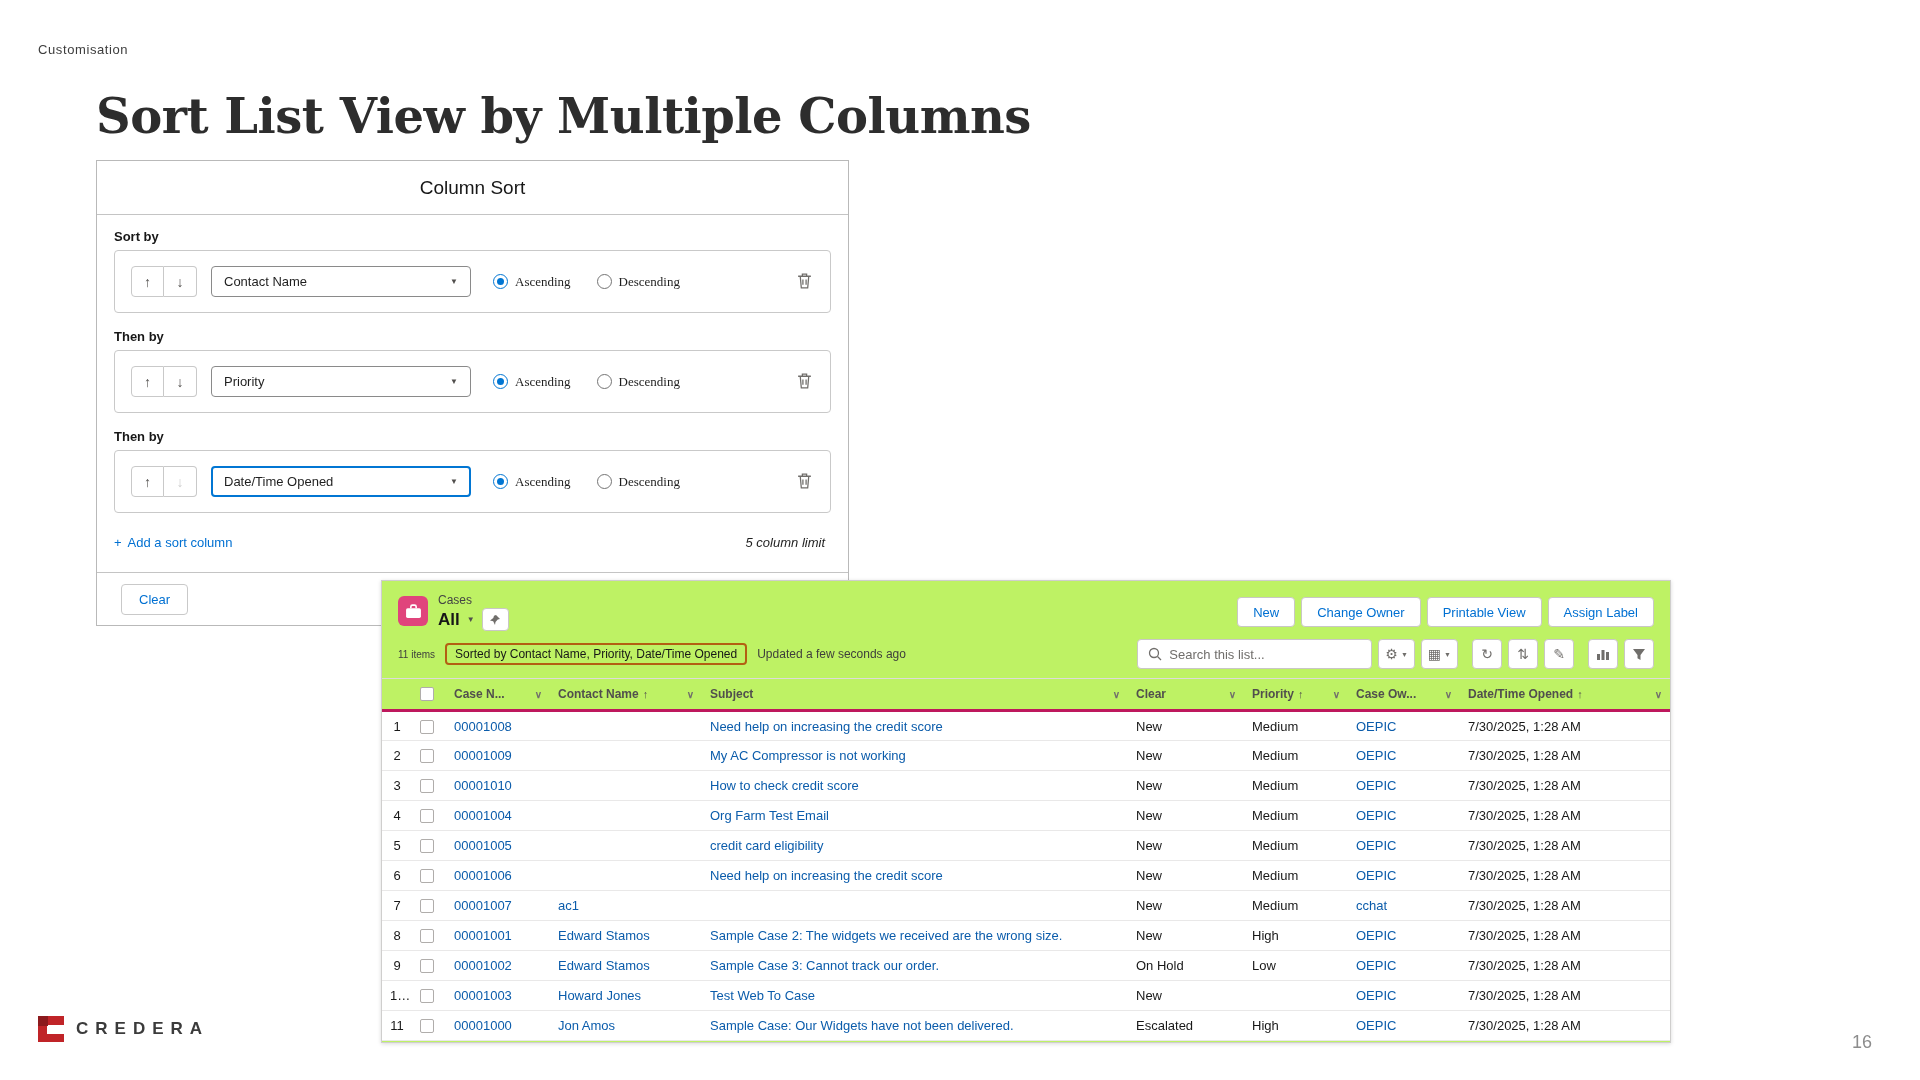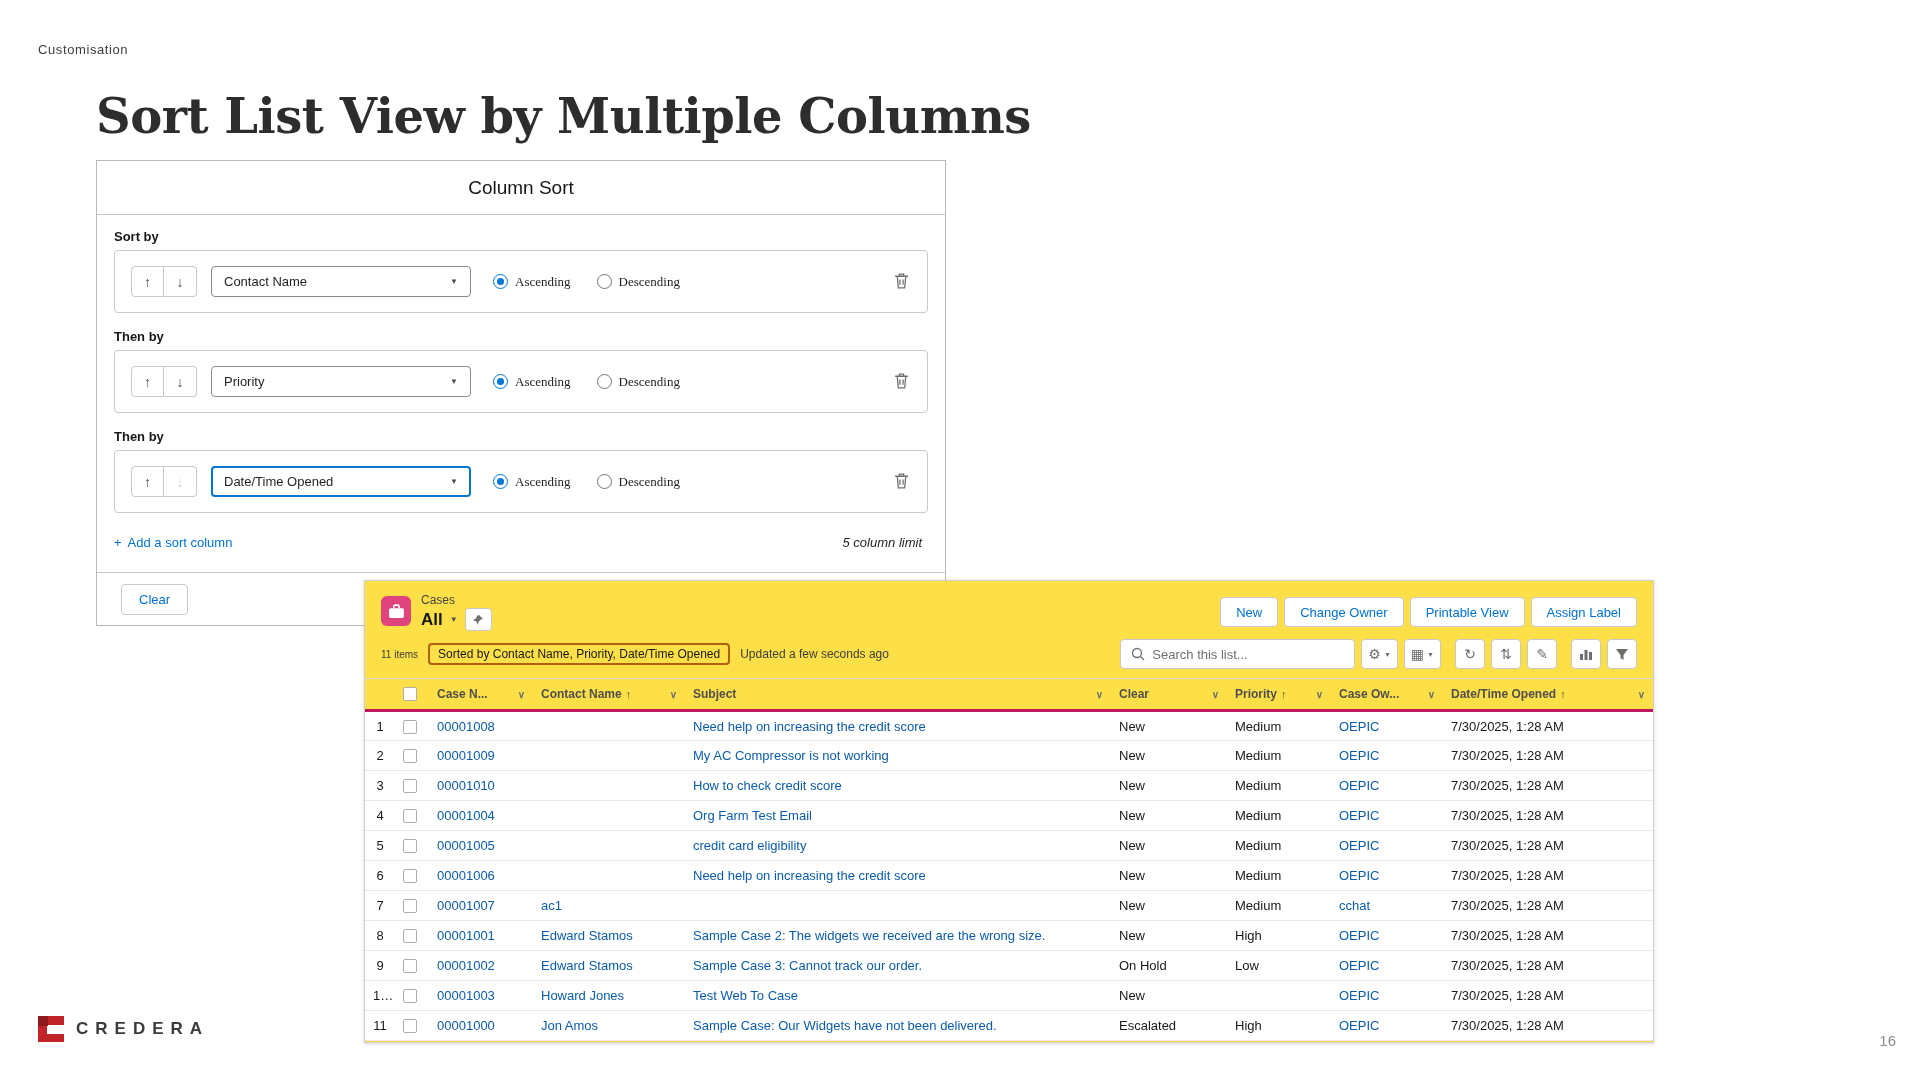--- a/index.html
+++ b/index.html
@@ -6,24 +6,24 @@
   html,body { width:1920px; height:1080px; background:#ffffff; overflow:hidden;
               font-family:"Liberation Sans", sans-serif; }
   .abs { position:absolute; }
 
   
   .eyebrow { left:38px; top:42px; font-size:13px; letter-spacing:.6px; color:#3d3d3d; }
   .slide-title { left:96px; top:88px; font-family:"DejaVu Serif", serif; font-weight:700;
                  font-size:48px; color:#2d2d2d; letter-spacing:-0.5px; }
   .brand { left:38px; top:1016px; display:flex; align-items:center; gap:12px; }
   .brand-name { font-size:17px; font-weight:700; letter-spacing:7px; color:#3b3b3b; }
-  .page-num { right:24px; top:1032px; font-size:15px; color:#8c8c8c;margin-left:33px; }
+  .page-num { right:48px; top:1032px; font-size:18px; color:#8c8c8c;margin-left:33px; }
 
   
-  .modal { left:96px; top:160px; width:850px; height:466px; background:#fff;
+  .modal { left:96px; top:160px; width:753px; height:466px; background:#fff;
            border:1px solid #b9b9b9; z-index:5; }
   .modal-header { height:54px; border-bottom:1px solid #c4c4c4; display:flex;
                   align-items:center; justify-content:center; }
   .modal-title { font-size:19px; color:#171717; }
   .modal-body { padding:14px 17px 0; }
   .group-label { font-size:13px; font-weight:700; color:#171717; margin-bottom:6px; }
   .sort-row { border:1px solid #c9c9c9; border-radius:4px; height:63px; display:flex;
               align-items:center; padding:0 16px; margin-bottom:16px; background:#fff; }
   .arrow-group { display:flex; }
   .arrow-btn { width:33px; height:31px; border:1px solid #c9c9c9; background:#fff;
@@ -49,21 +49,21 @@
   .add-row { display:flex; align-items:center; justify-content:space-between; margin-top:22px; }
   .add-link { color:#0070d2; font-size:13px; display:flex; gap:6px; align-items:center; cursor:pointer; }
   .limit-label { font-size:13px; color:#1f1f1f; margin-right:6px;font-style:italic; }
   .modal-footer { position:absolute; left:0; right:0; bottom:0; height:53px;
                   border-top:1px solid #c4c4c4; display:flex; align-items:center;
                   padding-left:24px; background:#fff; }
   .clear-btn { height:31px; padding:0 17px; border:1px solid #c9c9c9; border-radius:4px;
                background:#fff; color:#0070d2; font-size:13px; cursor:pointer; font-family:inherit; }
 
   
-  .panel { left:364px; top:580px; width:1290px; height:463px; background:#fde047;
+  .panel { left:381px; top:580px; width:1290px; height:463px; background:#bef264;
            border:1px solid #cfcecd; z-index:10; box-shadow:0 1px 4px rgba(0,0,0,.15); }
   .panel-header { display:flex; justify-content:space-between; padding:12px 16px 2px; }
   .obj-info { display:flex; gap:10px; }
   .obj-icon { width:30px; height:30px; border-radius:6px; background:#e0447c;
               display:flex; align-items:center; justify-content:center; margin-top:3px; }
   .obj-label { font-size:12px; color:#444444; }
   .view-row { display:flex; align-items:center; gap:7px; margin-top:1px; }
   .view-name { font-size:17px; font-weight:700; color:#171717; }
   .view-caret { font-size:8px; color:#514f4d; }
   .pin-btn { width:27px; height:23px; border:1px solid #c9c7c5; border-radius:4px;

